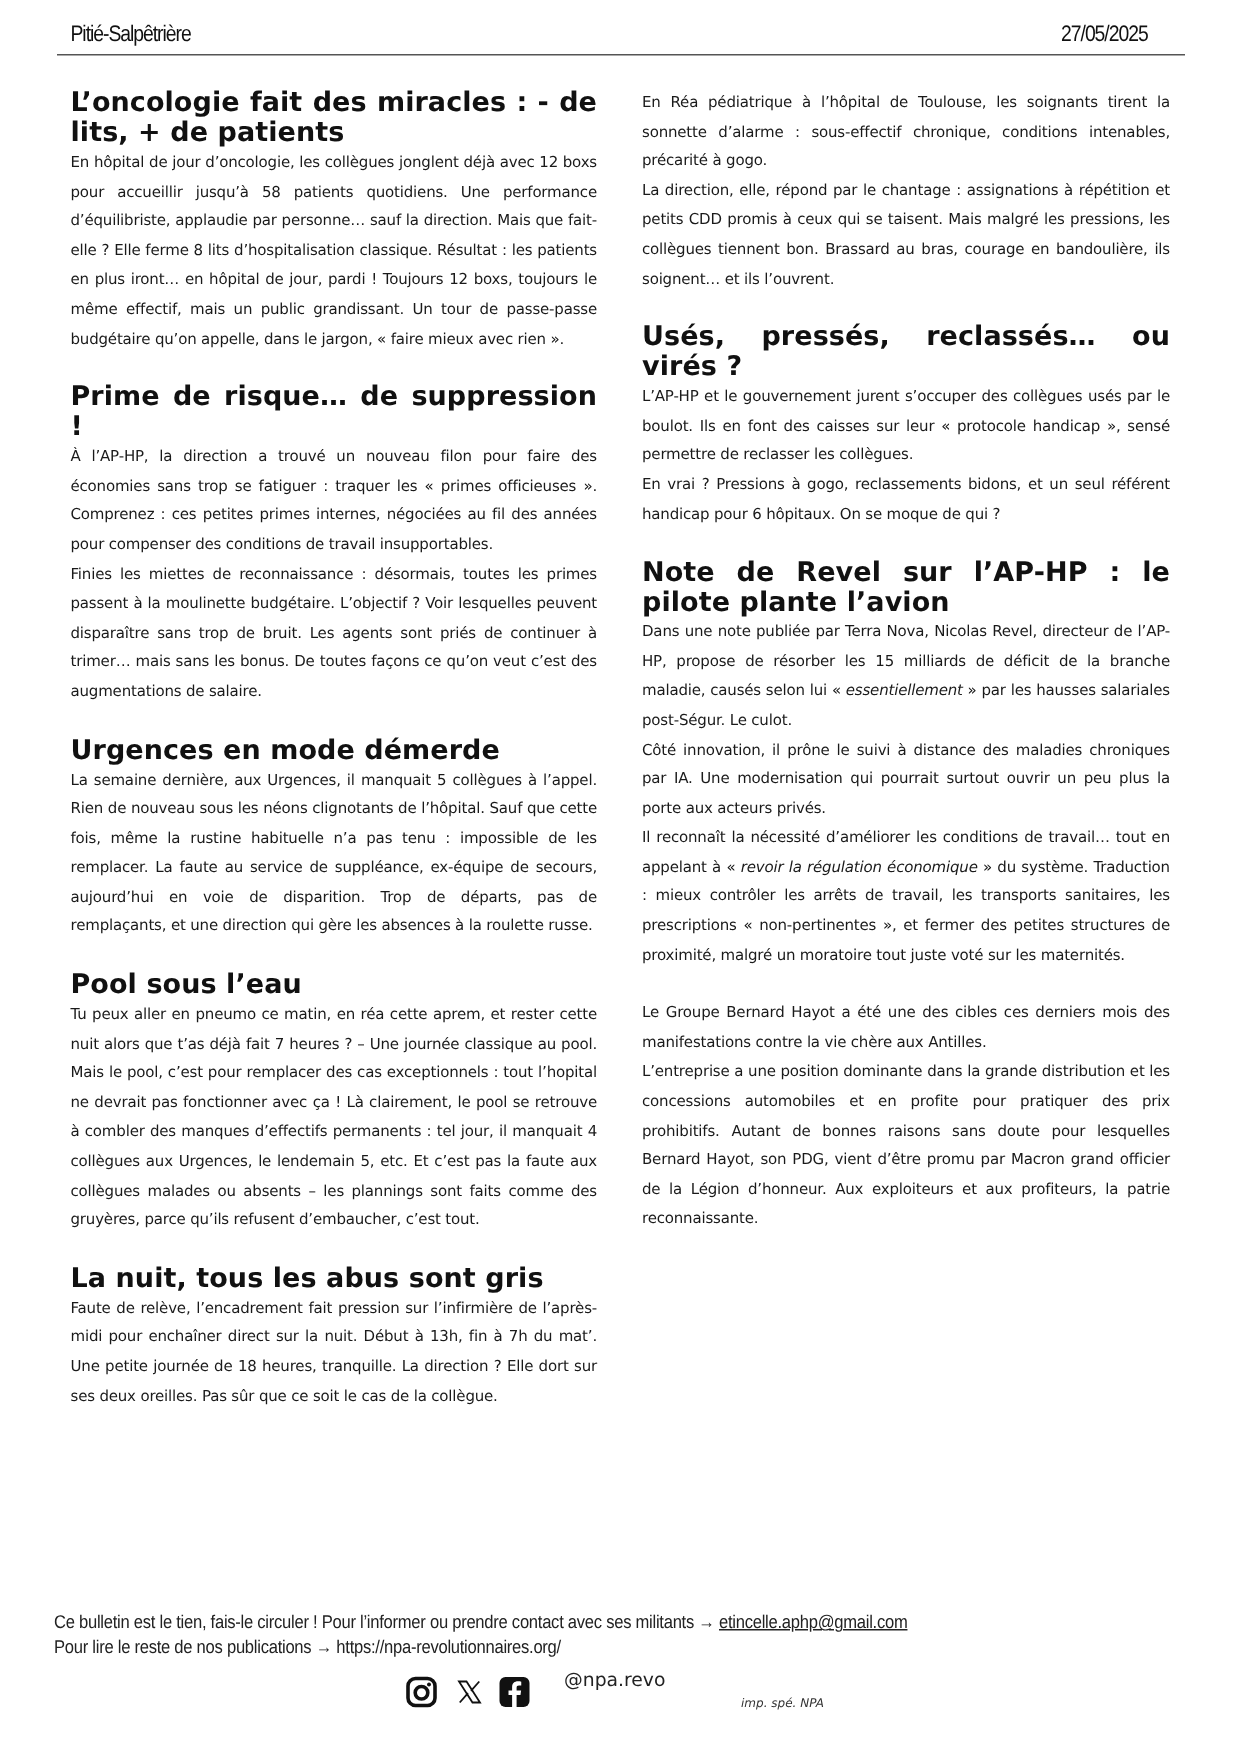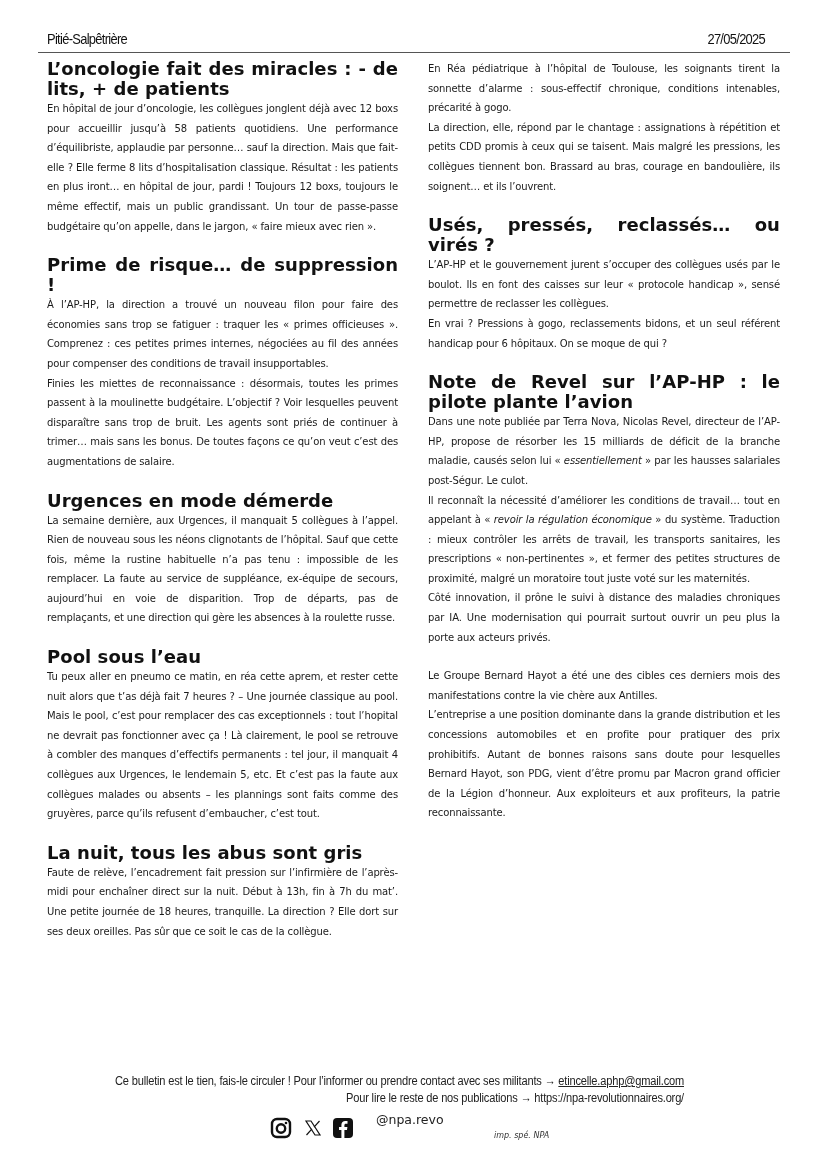--- a/index.html
+++ b/index.html
@@ -11,21 +11,21 @@
       width: 826px;
       height: 1169px;
       position: relative;
       overflow: hidden;
       color: #111111;
       font-family: "DejaVu Sans", sans-serif;
     }
     .header {
       position: absolute;
       left: 38px;
-      top: 28px;
+      top: 12px;
       width: 752px;
       height: 24px;
       border-bottom: 1.5px solid #555555;
     }
     .header-left {
       position: absolute;
       left: 9px;
       top: 2px;
       font-family: "Liberation Sans", sans-serif;
       font-size: 15px;
@@ -72,21 +72,21 @@
       letter-spacing: -0.12px;
       color: #1a1a1a;
     }
     .article p em { font-style: italic; }
 
     .footer {
       position: absolute;
       left: 0;
       top: 1073px;
       width: 720px;
-      text-align: right;
+      text-align: left;
       font-family: "Liberation Sans", sans-serif;
       color: #222;
     }
     .footer-line {
       font-size: 12.3px;
       line-height: 17px;
       letter-spacing: -0.2px;
       transform: scaleX(0.9);
     }
     .footer-line a {
@@ -165,22 +165,22 @@
     <p>La direction, elle, répond par le chantage : assignations à répétition et petits CDD promis à ceux qui se taisent. Mais malgré les pressions, les collègues tiennent bon. Brassard au bras, courage en bandoulière, ils soignent… et ils l’ouvrent.</p>
   </div>
   <div class="article">
     <h2>Usés, pressés, reclassés… ou virés ?</h2>
     <p>L’AP-HP et le gouvernement jurent s’occuper des collègues usés par le boulot. Ils en font des caisses sur leur « protocole handicap », sensé permettre de reclasser les collègues.</p>
     <p>En vrai ? Pressions à gogo, reclassements bidons, et un seul référent handicap pour 6 hôpitaux. On se moque de qui ?</p>
   </div>
   <div class="article">
     <h2>Note de Revel sur l’AP-HP : le pilote plante l’avion</h2>
     <p><span>Dans une note publiée par Terra Nova, Nicolas Revel, directeur de l’AP-HP, propose de résorber les 15 milliards de déficit de la branche maladie, causés selon lui « </span><em>essentiellement</em><span> » par les hausses salariales post-Ségur. Le culot.</span></p>
+    <p><span>Côté innovation, il prône le suivi à distance des maladies chroniques par IA. Une modernisation qui pourrait surtout ouvrir un peu plus la porte aux acteurs privés.</span></p>
     <p><span>Il reconnaît la nécessité d’améliorer les conditions de travail… tout en appelant à « </span><em>revoir la régulation économique</em><span> » du système. Traduction : mieux contrôler les arrêts de travail, les transports sanitaires, les prescriptions « non-pertinentes », et fermer des petites structures de proximité, malgré un moratoire tout juste voté sur les maternités.</span></p>
-    <p><span>Côté innovation, il prône le suivi à distance des maladies chroniques par IA. Une modernisation qui pourrait surtout ouvrir un peu plus la porte aux acteurs privés.</span></p>
   </div>
   <div class="article">
     <p>Le Groupe Bernard Hayot a été une des cibles ces derniers mois des manifestations contre la vie chère aux Antilles.</p>
     <p>L’entreprise a une position dominante dans la grande distribution et les concessions automobiles et en profite pour pratiquer des prix prohibitifs. Autant de bonnes raisons sans doute pour lesquelles Bernard Hayot, son PDG, vient d’être promu par Macron grand officier de la Légion d’honneur. Aux exploiteurs et aux profiteurs, la patrie reconnaissante.</p>
   </div>
 </div>
 
 <div class="footer">
   <div class="footer-line">
     <span>Ce bulletin est le tien, fais-le circuler ! Pour l’informer ou prendre contact avec ses militants → </span><a>etincelle.aphp@gmail.com</a>

